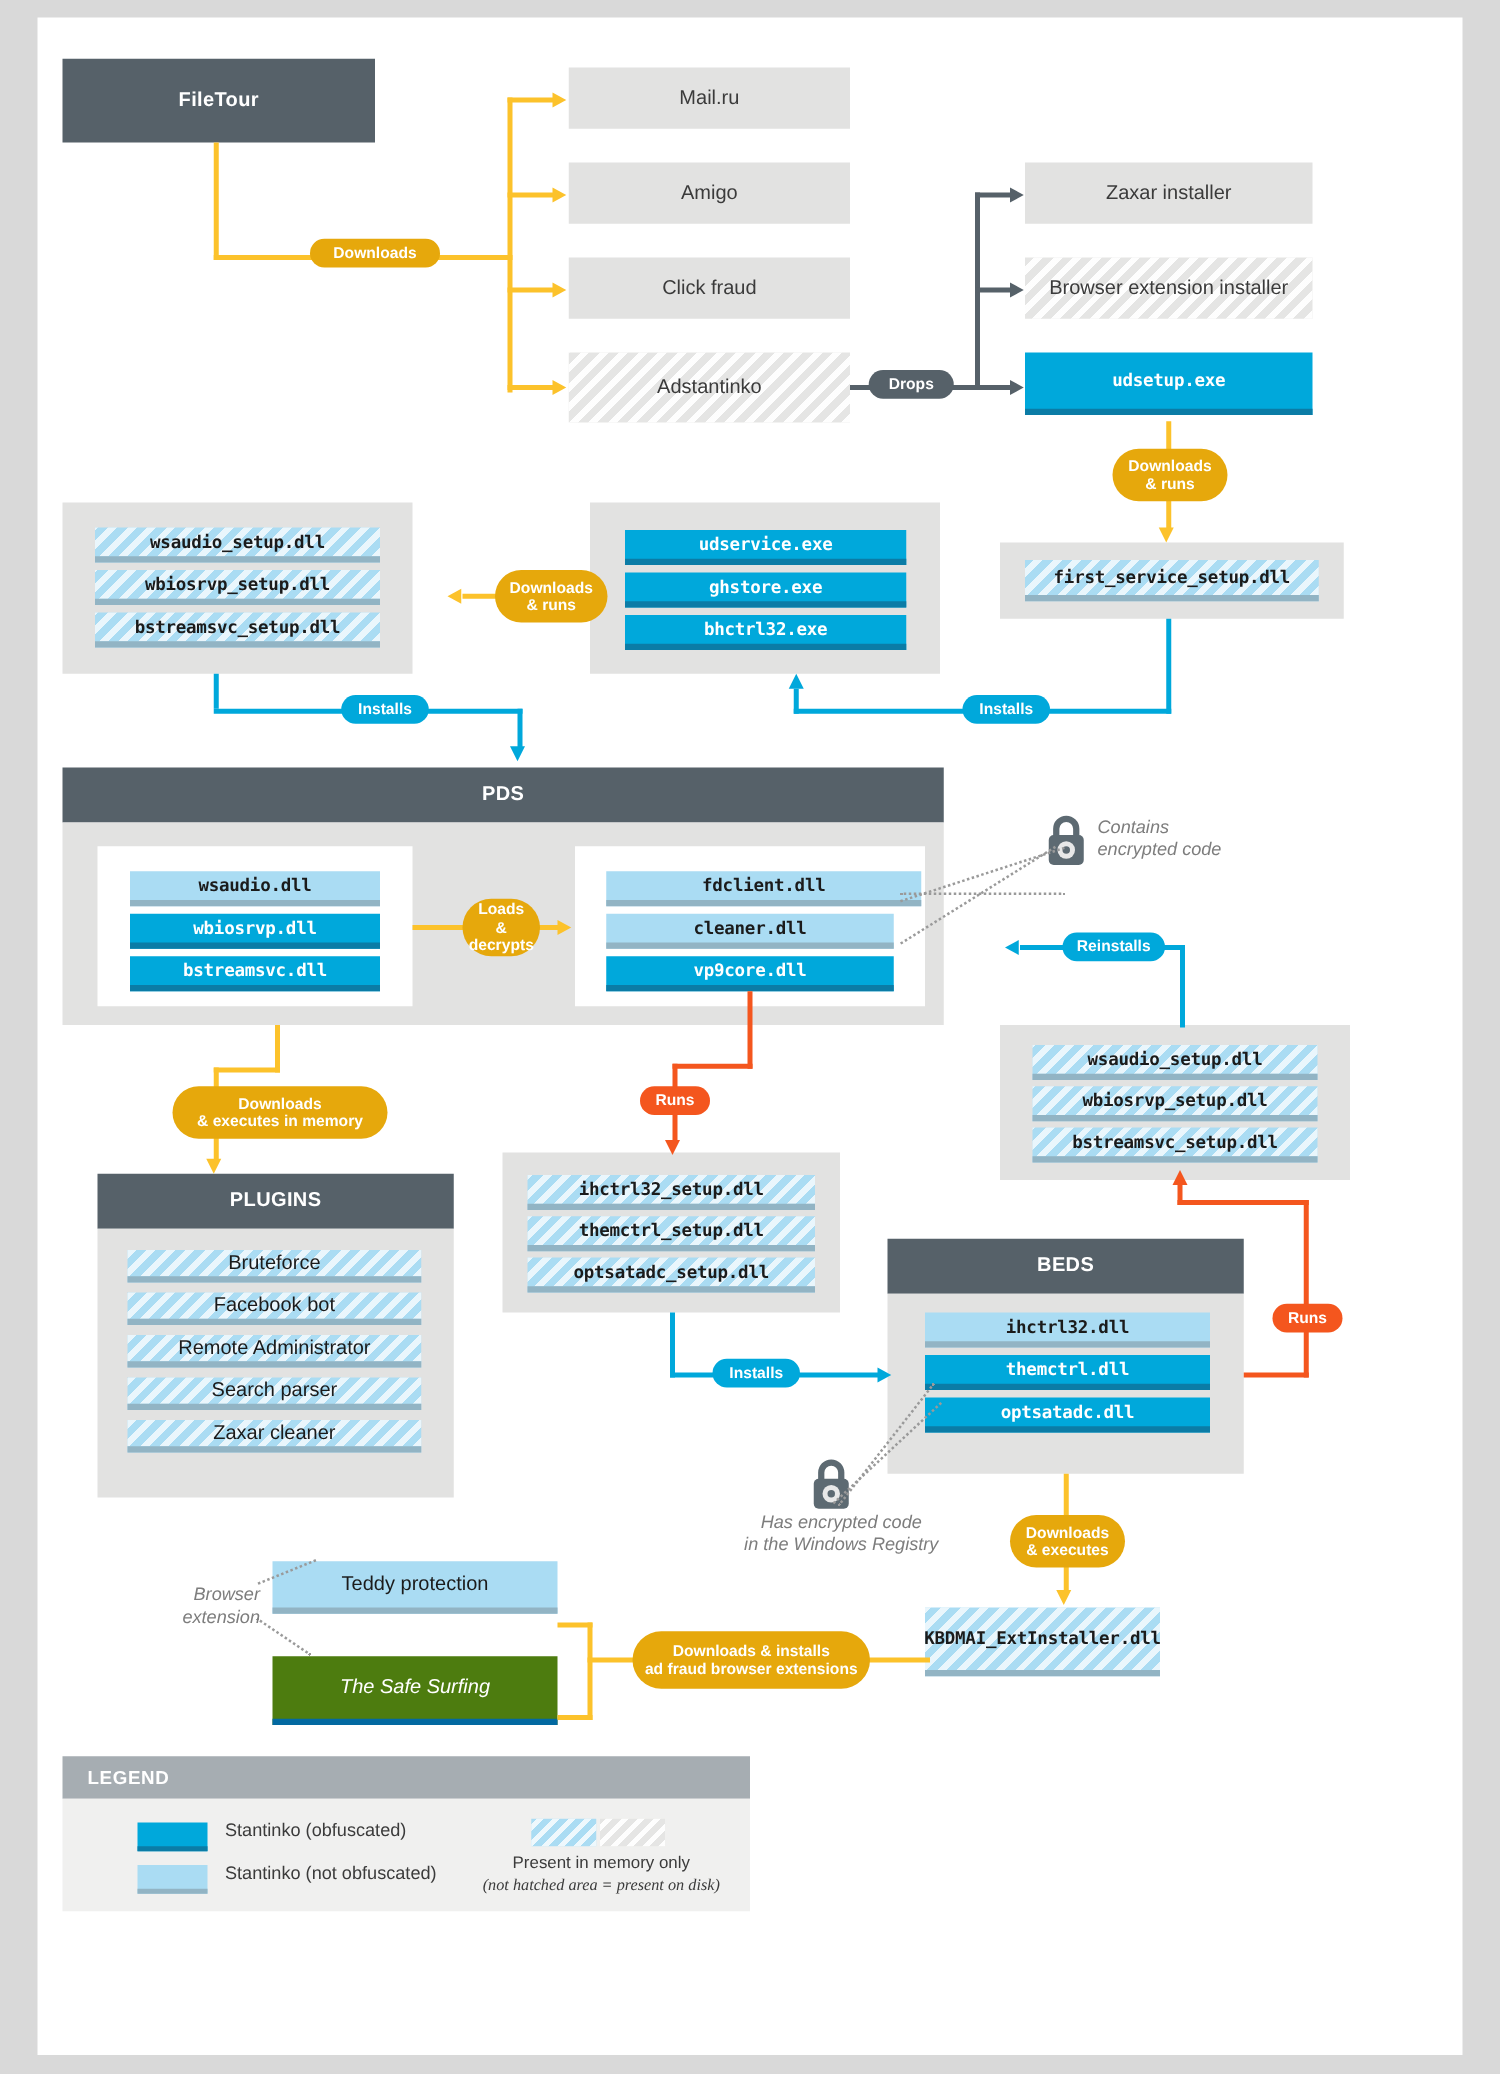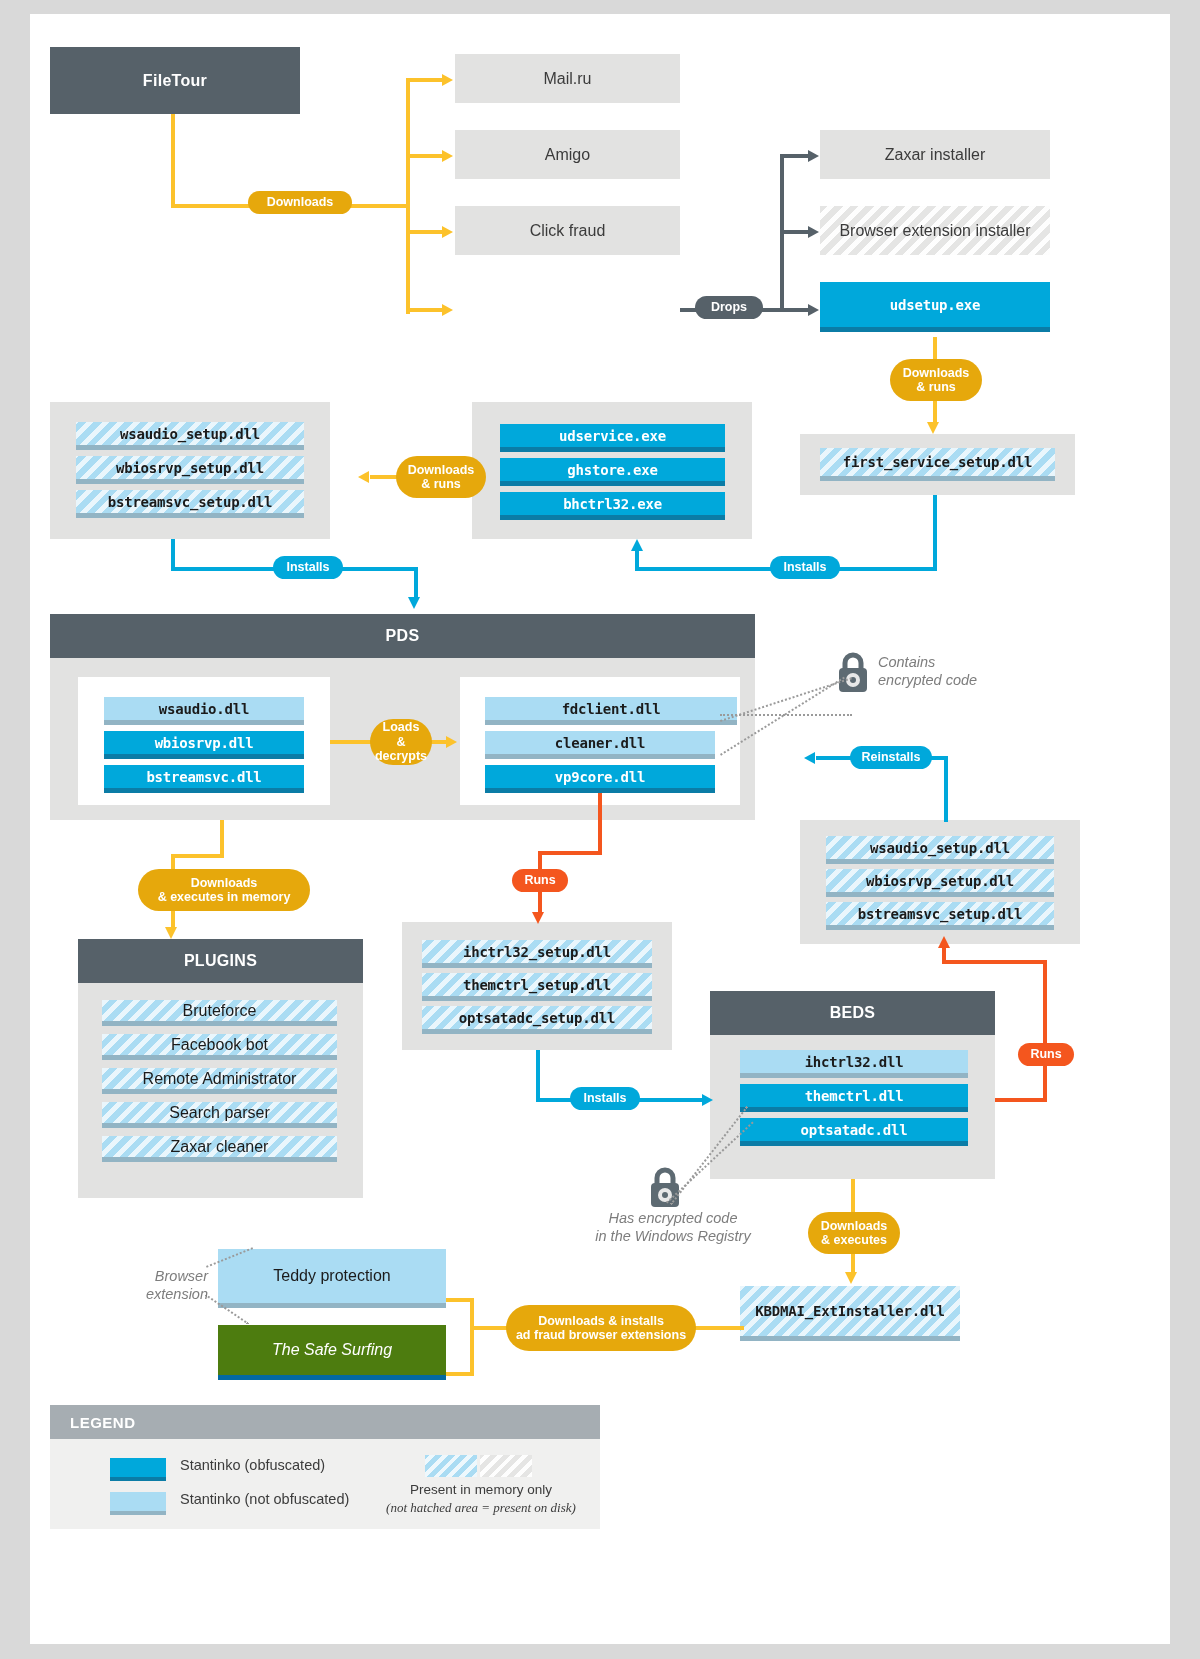--- a/index.html
+++ b/index.html
@@ -92,20 +92,23 @@
 
   <div class="n grey" style="left:425px;top:40px;width:225px;height:49px;">
     <span>Mail.ru</span>
       </div>
   <div class="n grey" style="left:425px;top:116px;width:225px;height:49px;">
     <span>Amigo</span>
       </div>
   <div class="n grey" style="left:425px;top:192px;width:225px;height:49px;">
     <span>Click fraud</span>
       </div>
+  <div class="n greyhatch" style="left:425px;top:268px;width:225px;height:56px;">
+    <span>Adstantinko</span>
+      </div>
 
   <div class="ln gl" style="left:650px;top:294px;width:47px;height:4px;"></div>
   <div class="lbl gry" style="left:665px;top:282px;width:68px;height:23px;">
     <span>Drops</span>
   </div>
   <div class="ln gl" style="left:730px;top:294px;width:44px;height:4px;"></div>
   <div class="ln gl" style="left:750px;top:140px;width:4px;height:158px;"></div>
   <div class="ln gl" style="left:750px;top:140px;width:30px;height:4px;"></div>
   <div class="ln gl" style="left:750px;top:216px;width:30px;height:4px;"></div>
   <div class="ln gl" style="left:750px;top:294px;width:30px;height:4px;"></div>
@@ -353,38 +356,38 @@
   <div class="ln yl" style="left:821px;top:1238px;width:4px;height:22px;"></div>
   <div class="ah ar-d" style="left:815px;top:1258px;border-top:12px solid #fcc22b;"></div>
 
   <div class="note" style="left:68px;top:1253px;width:110px;text-align:right;">
     <div>Browser</div>
         <div>extension</div>
   </div>
   <div class="dot" style="left:176px;top:1252px;width:50px;transform:rotate(-22deg);"></div>
   <div class="dot" style="left:176px;top:1280px;width:52px;transform:rotate(34deg);"></div>
 
-  <div class="n plain light" style="left:188px;top:1235px;width:228px;height:59px;">
+  <div class="n plain light" style="left:188px;top:1235px;width:228px;height:42px;">
     <span>Teddy protection</span>
       </div>
   <div class="n plain dark" style="left:188px;top:1311px;width:228px;height:55px;">
     <span>The Safe Surfing</span>
       </div>
 
   <div class="ln yl" style="left:416px;top:1284px;width:28px;height:4px;"></div>
   <div class="ln yl" style="left:416px;top:1358px;width:28px;height:4px;"></div>
   <div class="ln yl" style="left:440px;top:1284px;width:4px;height:78px;"></div>
   <div class="ln yl" style="left:440px;top:1312px;width:40px;height:4px;"></div>
   <div class="lbl yel" style="left:476px;top:1291px;width:190px;height:46px;flex-direction:column;">
     <span>Downloads &amp; installs</span>
     <span>ad fraud browser extensions</span>
   </div>
   <div class="ln yl" style="left:662px;top:1312px;width:52px;height:4px;"></div>
 
-  <div class="n pill light hatch" style="left:710px;top:1272px;width:220px;height:55px;">
+  <div class="n pill light hatch" style="left:710px;top:1272px;width:188px;height:55px;">
     <span>KBDMAI_ExtInstaller.dll</span>
       </div>
 
   <div class="n lgHdr" style="left:20px;top:1391px;width:550px;height:34px;">
     <span>LEGEND</span>
       </div>
   <div class="n lgBody" style="left:20px;top:1425px;width:550px;height:90px;">
     <div class="sw d" style="left:60px;top:19px;width:56px;height:19px;"></div>
     <div class="lgTxt" style="left:130px;top:18px;">Stantinko (obfuscated)</div>
     <div class="sw l" style="left:60px;top:53px;width:56px;height:19px;"></div>

